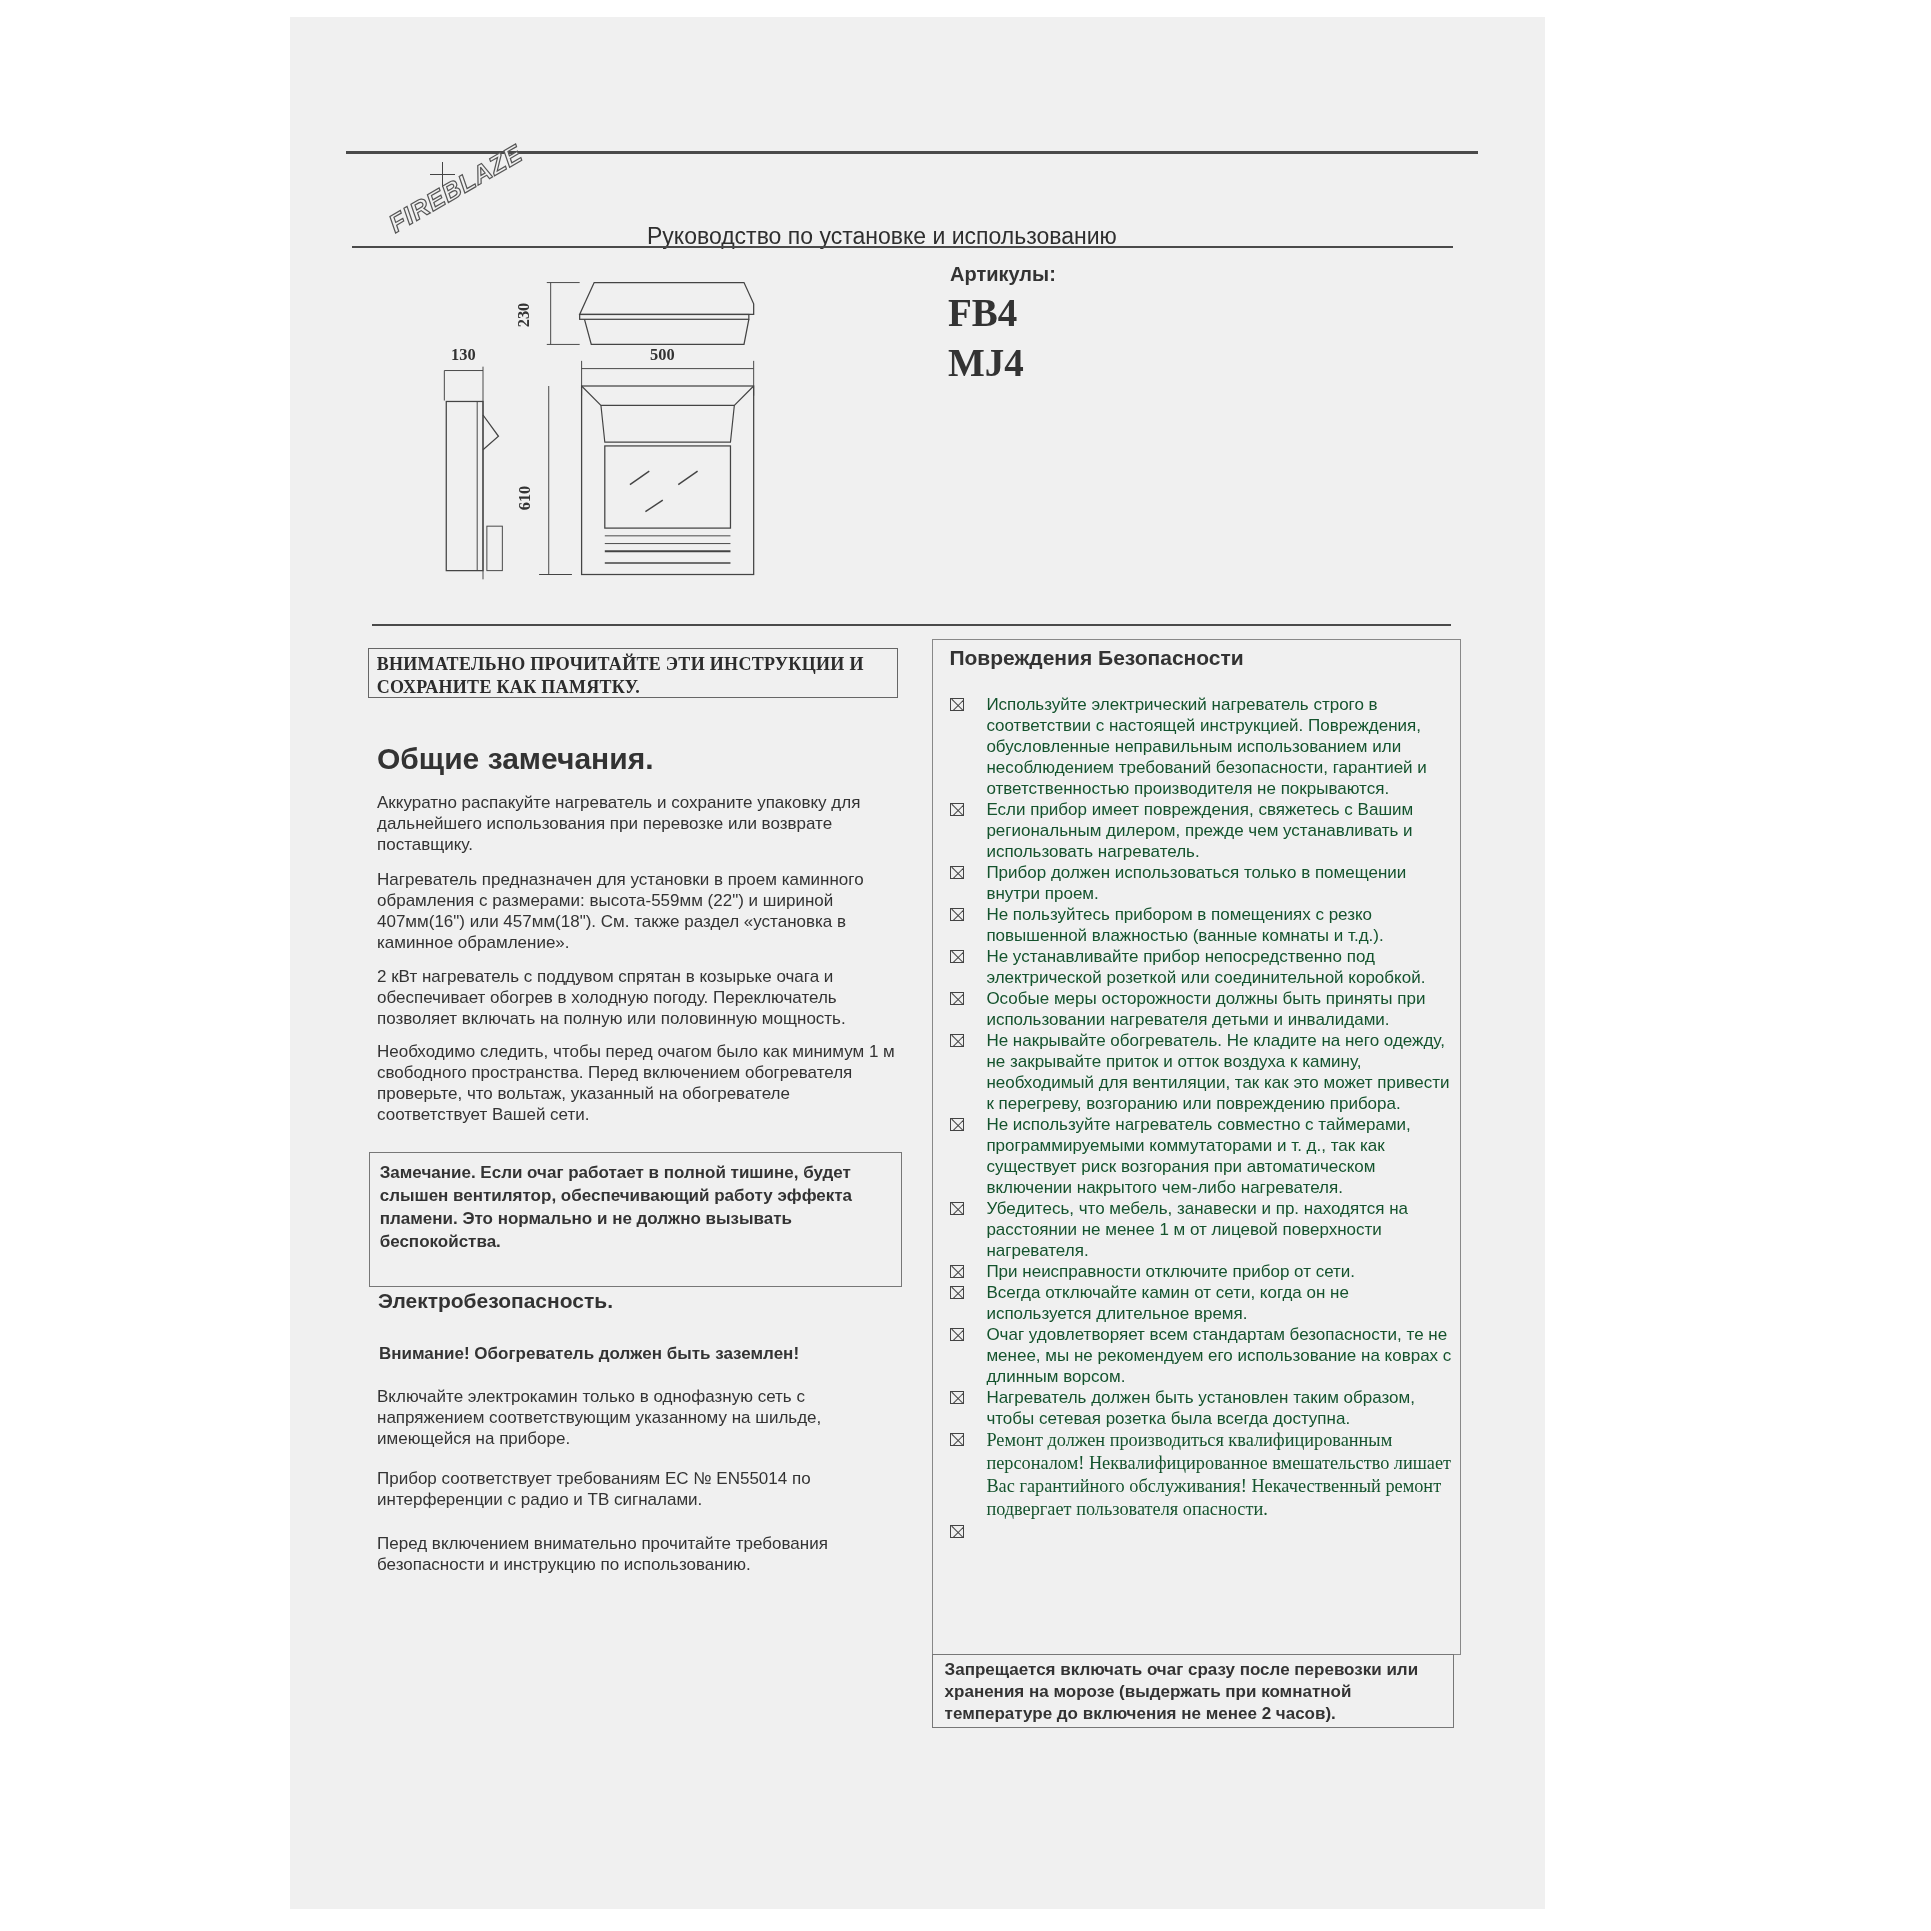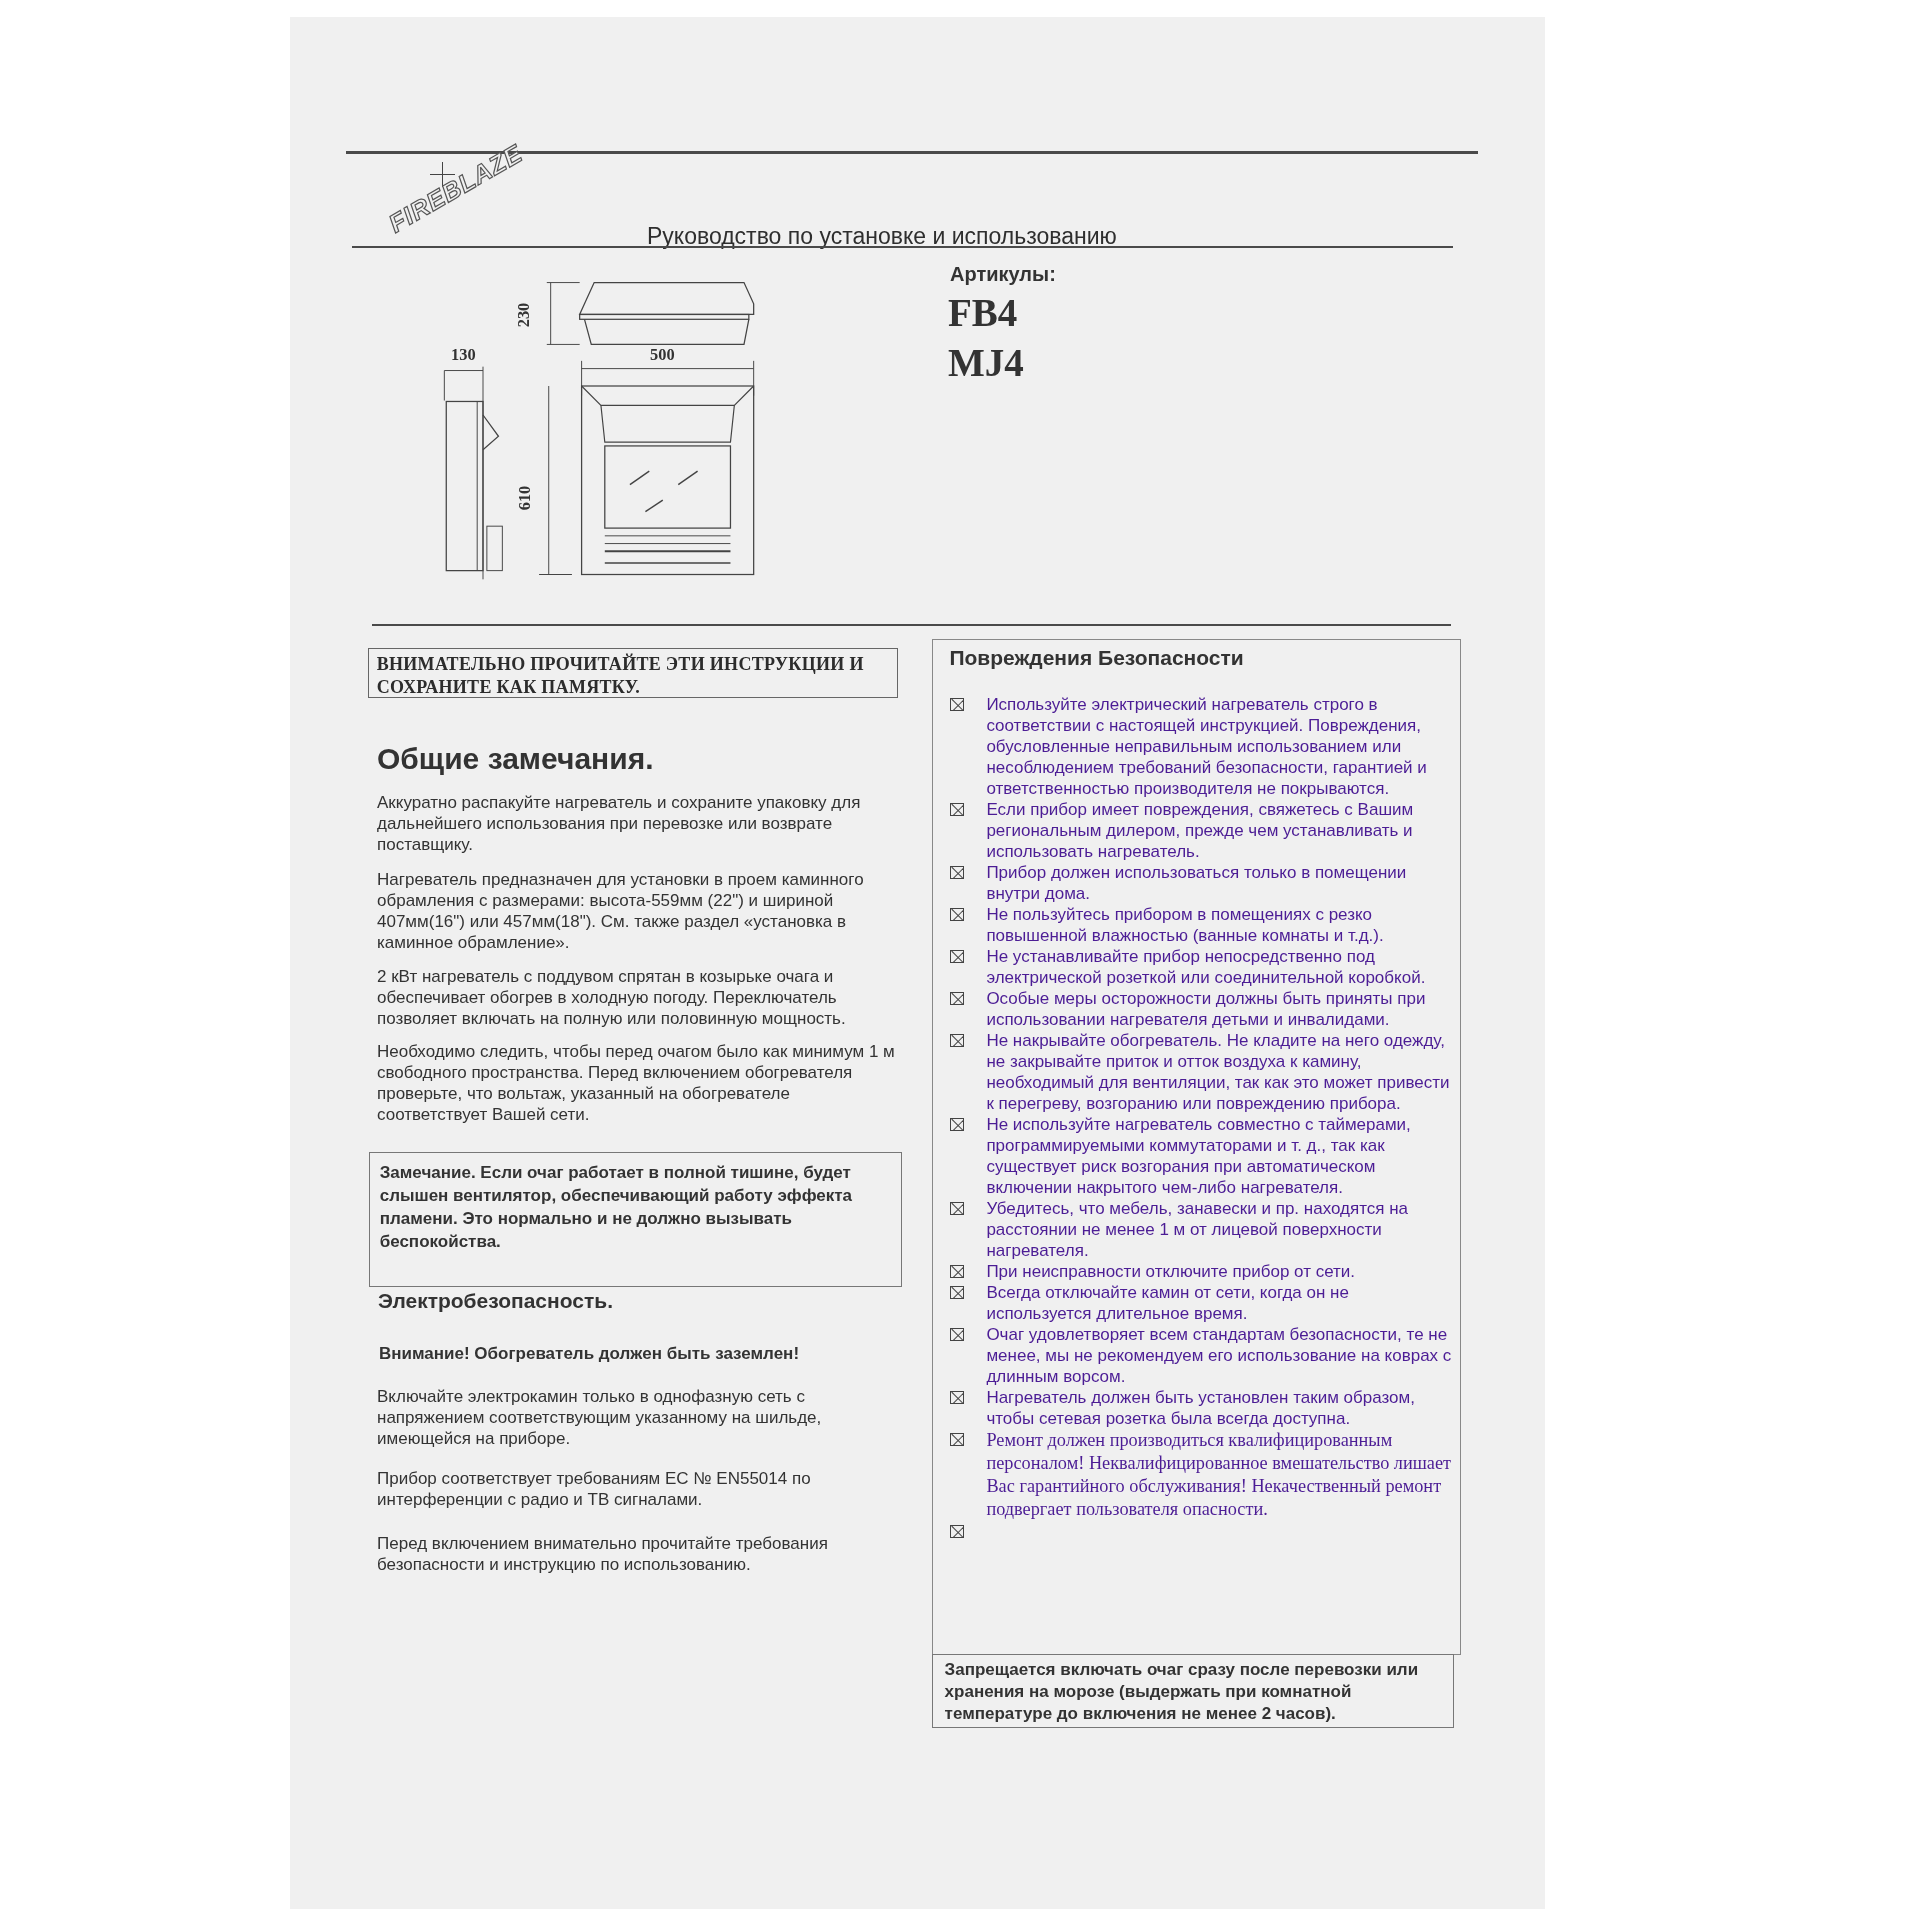--- a/index.html
+++ b/index.html
@@ -16,21 +16,21 @@
   .art-code{position:absolute;left:948px;font-family:"Liberation Serif",serif;font-weight:bold;font-size:39px;color:#333;}
   .dim{position:absolute;font-family:"Liberation Serif",serif;font-weight:bold;font-size:16.4px;color:#333;}
   .warnbox{position:absolute;left:368px;top:648px;width:530px;height:50px;border:1.4px solid #666;box-sizing:border-box;padding:3.9px 7.7px;font-family:"Liberation Serif",serif;font-weight:bold;font-size:18px;line-height:23px;color:#2c2c2c;letter-spacing:0.3px;}
   .h2{position:absolute;font-size:30px;font-weight:bold;color:#333;}
   .para{position:absolute;left:377px;width:521px;font-size:17px;line-height:21px;color:#333;}
   .notebox{position:absolute;left:369px;top:1152px;width:533px;height:135px;border:1.4px solid #777;box-sizing:border-box;padding:7.7px 9.7px;font-size:17px;line-height:23px;font-weight:bold;color:#333;}
   .bold-line{position:absolute;left:379px;top:1344px;font-size:17px;font-weight:bold;color:#333;}
   .safetybox{position:absolute;left:932px;top:639px;width:529px;height:1016px;border:1.4px solid #888;box-sizing:border-box;}
   .safety-title{position:absolute;left:16.4px;top:5.8px;font-size:21px;font-weight:bold;color:#333;}
   .s-list{position:absolute;left:17.4px;top:54px;width:507px;margin:0;padding:0;list-style:none;}
-  .s-item{position:relative;padding-left:36px;font-size:17px;line-height:21px;color:#4c1d95;margin-bottom:0;}
+  .s-item{position:relative;padding-left:36px;font-size:17px;line-height:21px;color:#14532d;margin-bottom:0;}
   .s-item.serif{font-family:"Liberation Serif",serif;font-size:18.3px;line-height:23px;}
   .cb{position:absolute;left:0;top:3.9px;width:13.5px;height:13.5px;border:1px solid #444;box-sizing:border-box;overflow:hidden;}
   .cb:before,.cb:after{content:"";position:absolute;left:-2.9px;top:5.8px;width:18.3px;height:1px;background:#444;}
   .cb:before{transform:rotate(45deg);} .cb:after{transform:rotate(-45deg);}
   .frostbox{position:absolute;left:932px;top:1654px;width:522px;height:74px;border:1.4px solid #777;box-sizing:border-box;padding:3.9px 11.6px;font-size:17px;line-height:22px;font-weight:bold;color:#333;}
   svg line, svg rect, svg polyline, svg path{stroke:#444;fill:none;}
 </style>
 </head>
 <body>
 
@@ -106,21 +106,21 @@
 <div class="bold-line">Внимание! Обогреватель должен быть заземлен!</div>
 <div class="para" style="top:1386px;width:502px;"> Включайте электрокамин только в однофазную сеть с напряжением соответствующим указанному на шильде, имеющейся на приборе.</div>
 <div class="para" style="top:1468px;width:502px;"> Прибор соответствует требованиям ЕС № EN55014 по интерференции с радио и ТВ сигналами.</div>
 <div class="para" style="top:1533px;width:502px;">  Перед включением внимательно прочитайте требования безопасности и инструкцию по использованию.</div>
 
 <div class="safetybox">
   <div class="safety-title">Повреждения Безопасности</div>
   <ul class="s-list">
     <li class="s-item"><span class="cb"></span><span>Используйте электрический нагреватель строго в соответствии с настоящей инструкцией. Повреждения, обусловленные неправильным использованием или несоблюдением требований  безопасности, гарантией и ответственностью производителя не покрываются.</span></li>
     <li class="s-item"><span class="cb"></span><span>Если прибор имеет повреждения, свяжетесь с Вашим региональным дилером, прежде чем устанавливать и использовать нагреватель.</span></li>
-    <li class="s-item"><span class="cb"></span><span>Прибор должен использоваться только в помещении внутри дома.</span></li>
+    <li class="s-item"><span class="cb"></span><span>Прибор должен использоваться только в помещении внутри проем.</span></li>
     <li class="s-item"><span class="cb"></span><span>Не пользуйтесь прибором в помещениях с резко повышенной влажностью (ванные комнаты и т.д.).</span></li>
     <li class="s-item"><span class="cb"></span><span>Не устанавливайте прибор непосредственно под электрической розеткой или соединительной коробкой.</span></li>
     <li class="s-item"><span class="cb"></span><span>Особые меры осторожности должны быть приняты при использовании нагревателя детьми и инвалидами.</span></li>
     <li class="s-item"><span class="cb"></span><span>Не накрывайте обогреватель. Не кладите на него одежду, не закрывайте приток и отток воздуха к камину, необходимый для вентиляции, так как это может привести к перегреву, возгоранию или повреждению прибора.</span></li>
     <li class="s-item"><span class="cb"></span><span>Не используйте нагреватель совместно с таймерами, программируемыми коммутаторами и т. д., так как существует риск возгорания при автоматическом включении накрытого чем-либо нагревателя.</span></li>
     <li class="s-item"><span class="cb"></span><span>Убедитесь, что мебель, занавески и пр. находятся на расстоянии не менее 1 м от лицевой поверхности нагревателя.</span></li>
     <li class="s-item"><span class="cb"></span><span>При неисправности отключите прибор от сети.</span></li>
     <li class="s-item"><span class="cb"></span><span>Всегда отключайте камин от сети, когда он не используется длительное время.</span></li>
     <li class="s-item"><span class="cb"></span><span>Очаг удовлетворяет всем стандартам безопасности, те не менее, мы не рекомендуем его использование на коврах с длинным ворсом.</span></li>
     <li class="s-item"><span class="cb"></span><span>Нагреватель должен быть установлен таким образом, чтобы сетевая розетка была всегда доступна.</span></li>

